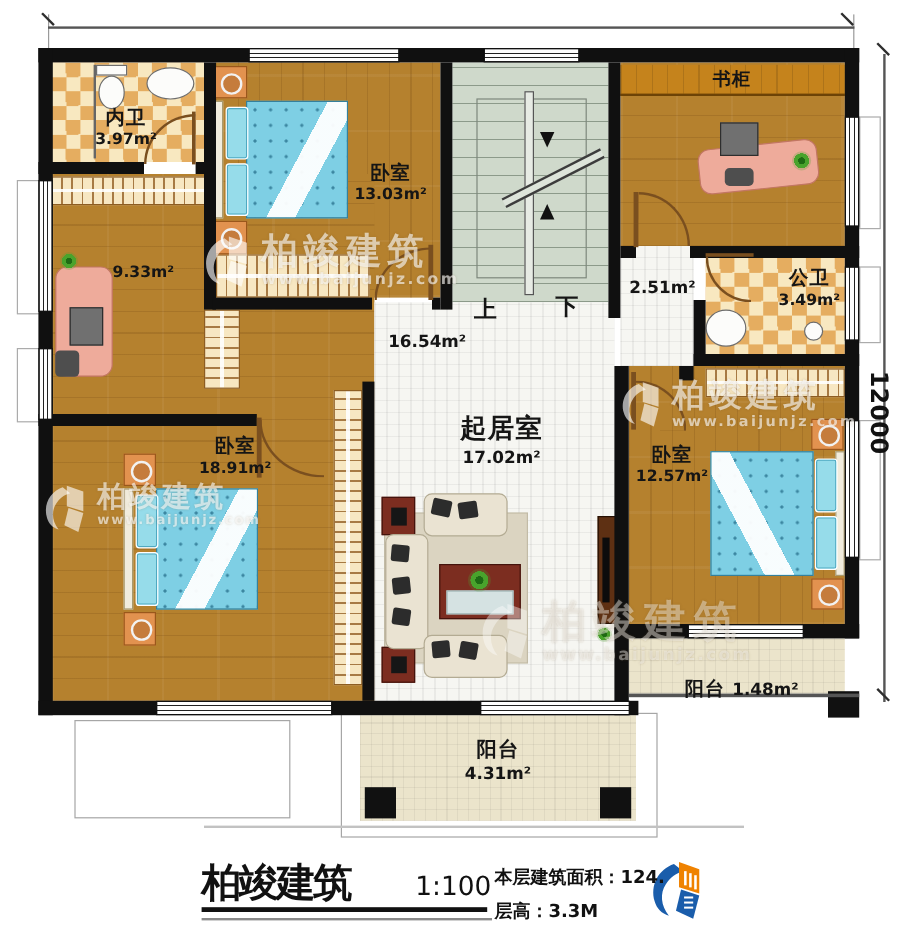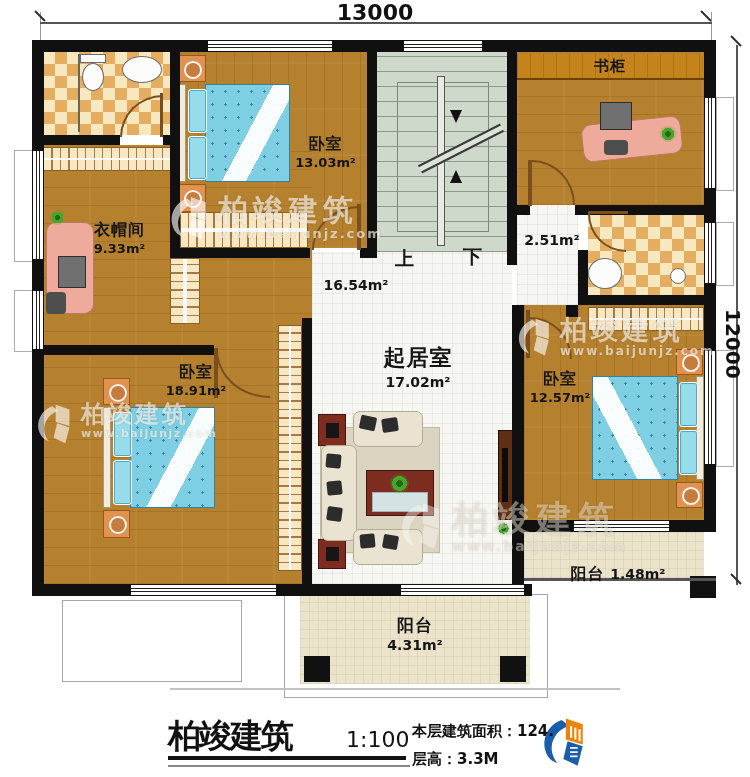--- a/index.html
+++ b/index.html
@@ -84,21 +84,20 @@
 </head>
 <body>
 
 <div class="stage">
 
   <div class="dimline" style="left:40px;top:22px;width:672px;height:2px"></div>
   <div class="tick" style="left:33px;top:15px"></div>
   <div class="tick" style="left:699px;top:15px"></div>
   <div class="ext" style="left:40px;top:12px;width:1px;height:28px"></div>
   <div class="ext" style="left:711px;top:12px;width:1px;height:28px"></div>
-  <div class="dimt" style="left:320px;top:0;width:110px;font-size:22px">13000</div>
 
   <div class="dimline" style="left:736px;top:45px;width:2px;height:540px"></div>
   <div class="tick" style="left:729px;top:40px"></div>
   <div class="tick" style="left:729px;top:578px"></div>
   <div class="dimt" style="left:700px;top:330px;width:66px;font-size:20px;transform:rotate(90deg)">12000</div>
 
   <div class="check" style="left:43px;top:52px;width:127px;height:83px"></div>
   <div class="wood" style="left:180px;top:52px;width:187px;height:196px"></div>
   <div class="wood h" style="left:517px;top:52px;width:187px;height:153px"></div>
   <div class="shelfband" style="left:517px;top:54px;width:187px;height:26px"></div>
@@ -244,33 +243,40 @@
   <div class="cabr" style="left:318px;top:539px;width:26px;height:28px"></div>
   <div class="tvcab" style="left:498px;top:430px;width:20px;height:88px"></div>
   <div class="tv" style="left:502px;top:448px;width:6px;height:54px"></div>
   <div class="plant" style="left:497px;top:522px;width:13px;height:13px"></div>
 
   <div class="post" style="left:304px;top:656px;width:26px;height:26px"></div>
   <div class="post" style="left:500px;top:656px;width:26px;height:26px"></div>
   <div class="post" style="left:690px;top:576px;width:26px;height:22px"></div>
   <div class="grayline" style="left:524px;top:578px;width:192px;height:3px;background:#555;z-index:30"></div>
 
+  <div class="lbl" style="left:55px;top:88px;width:100px">
+    <div class="nm">内卫</div>
+    <div class="ar">3.97m²</div>
+  </div>
   <div class="lbl" style="left:268px;top:134px;width:115px">
     <div class="nm">卧室</div>
     <div class="ar">13.03m²</div>
   </div>
   <div class="lbl" style="left:560px;top:57px;width:100px">
     <div class="nm" style="font-size:15px">书柜</div>
   </div>
   <div class="lbl" style="left:62px;top:220px;width:115px">
-    <div class="nm">衣帽间</div>
     <div class="ar">9.33m²</div>
   </div>
   <div class="lbl" style="left:510px;top:231px;width:84px">
     <div class="ar" style="font-size:14px">2.51m²</div>
+  </div>
+  <div class="lbl" style="left:622px;top:222px;width:105px">
+    <div class="nm">公卫</div>
+    <div class="ar">3.49m²</div>
   </div>
   <div class="lbl" style="left:306px;top:276px;width:100px">
     <div class="ar" style="font-size:14px">16.54m²</div>
   </div>
   <div class="lbl" style="left:356px;top:344px;width:124px">
     <div class="nm" style="font-size:22px">起居室</div>
     <div class="ar" style="font-size:14px">17.02m²</div>
   </div>
   <div class="lbl" style="left:138px;top:362px;width:116px">
     <div class="nm">卧室</div>

